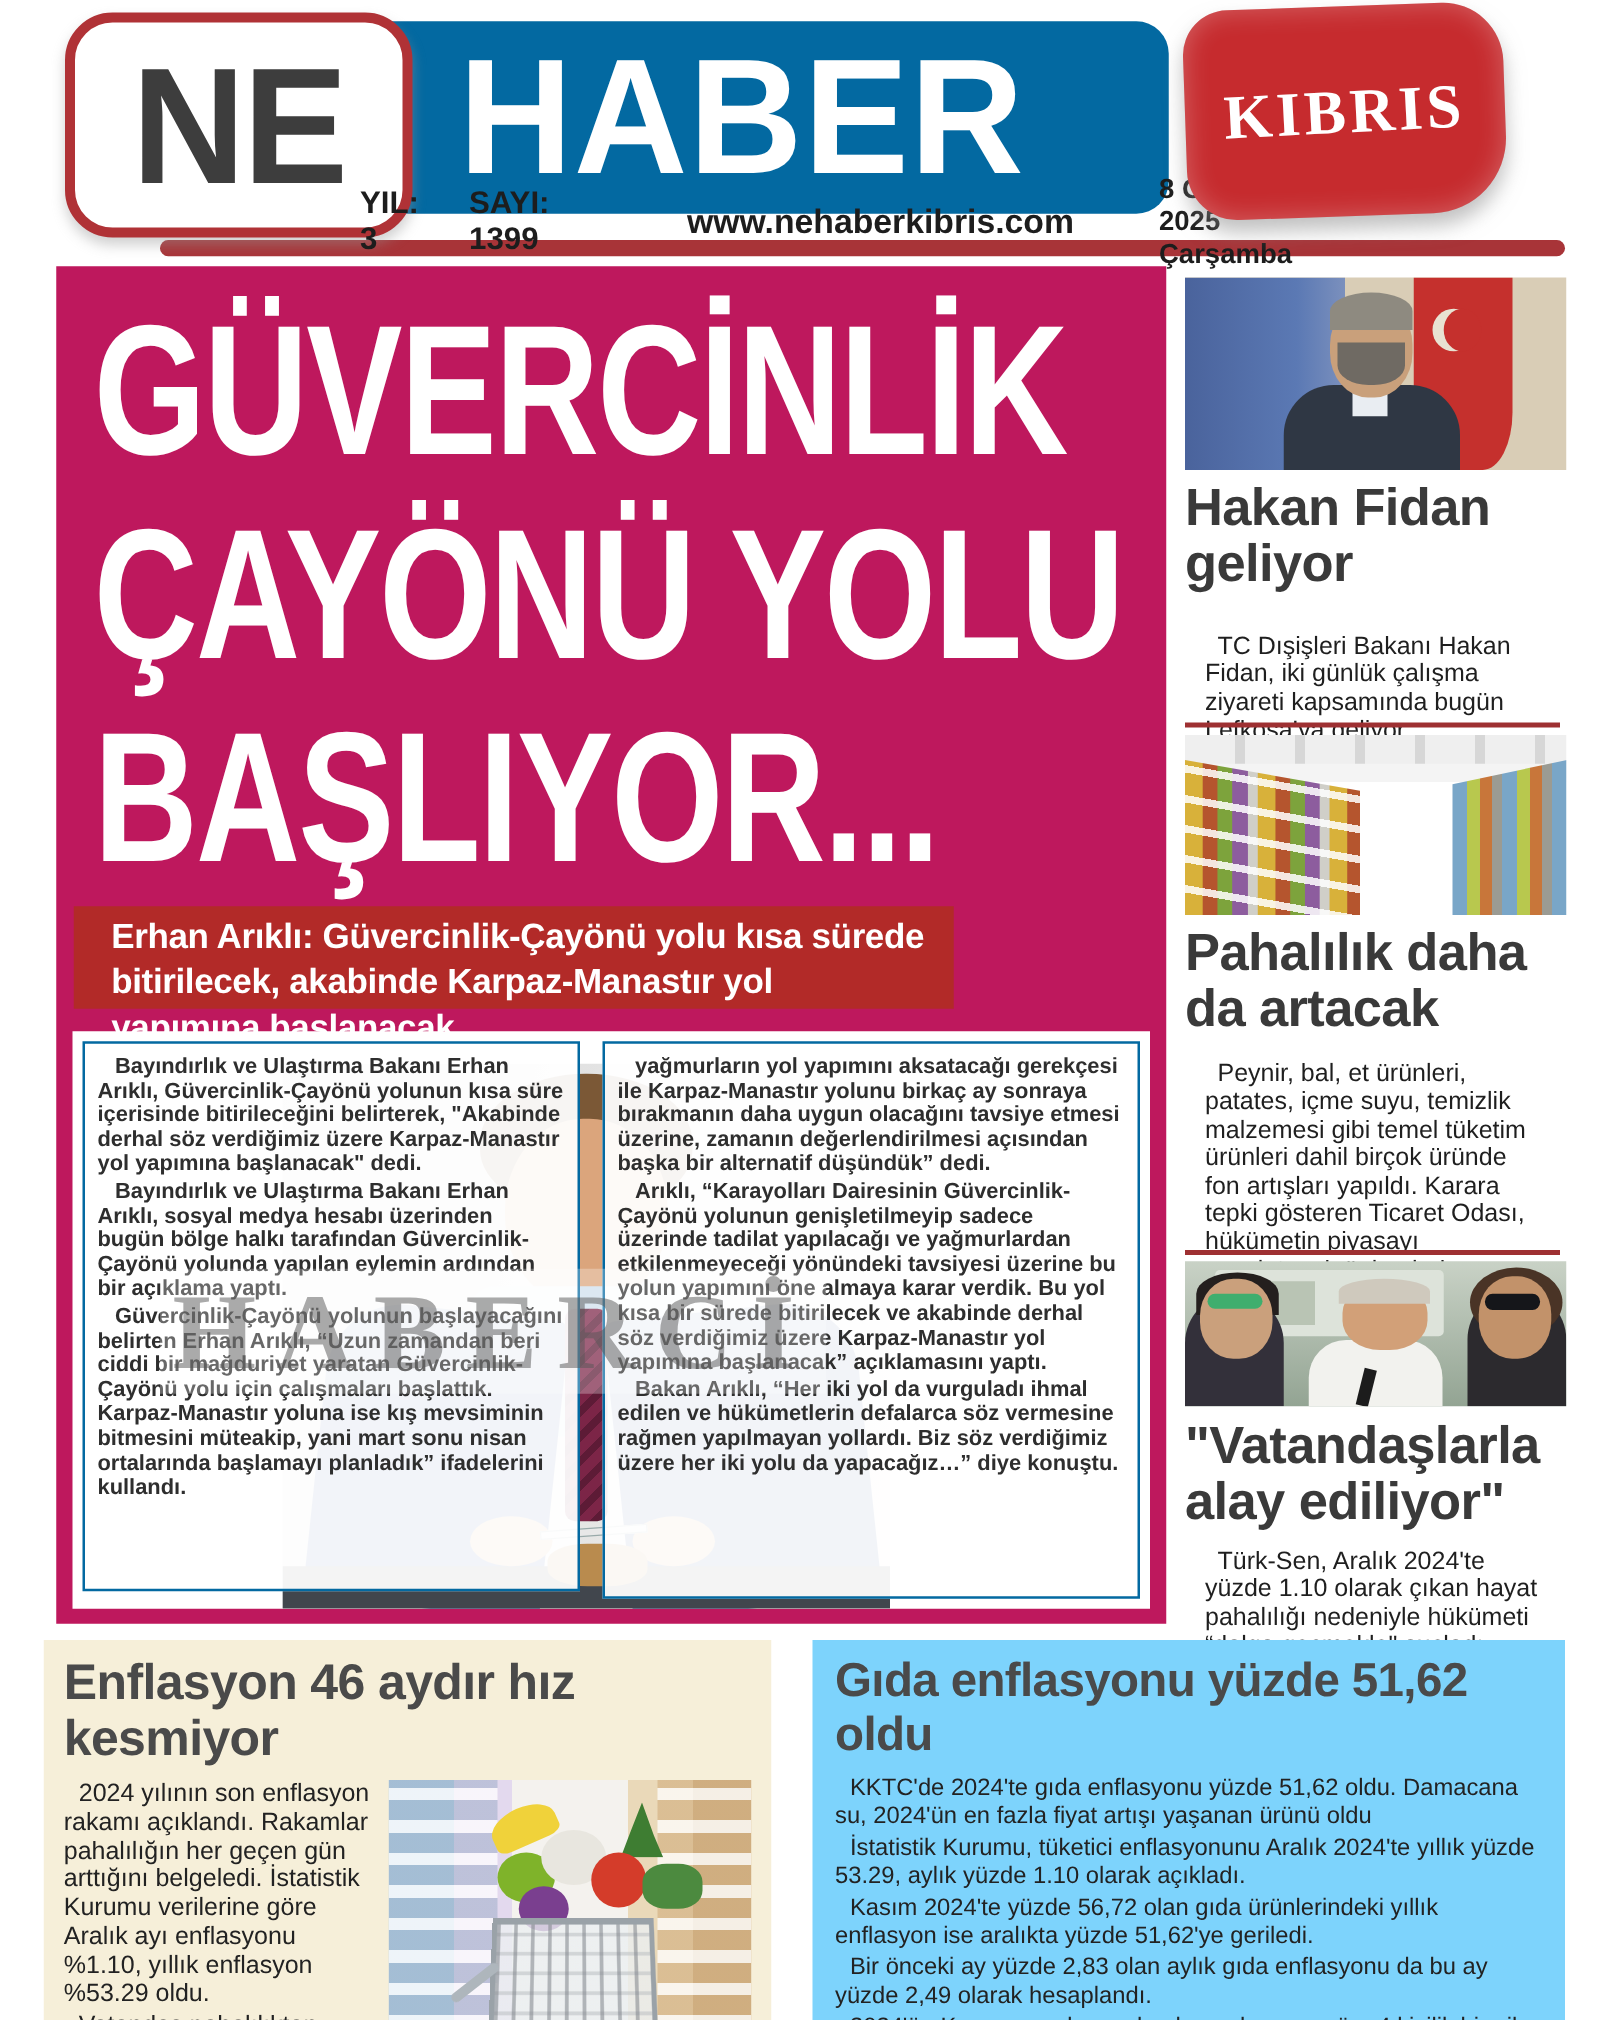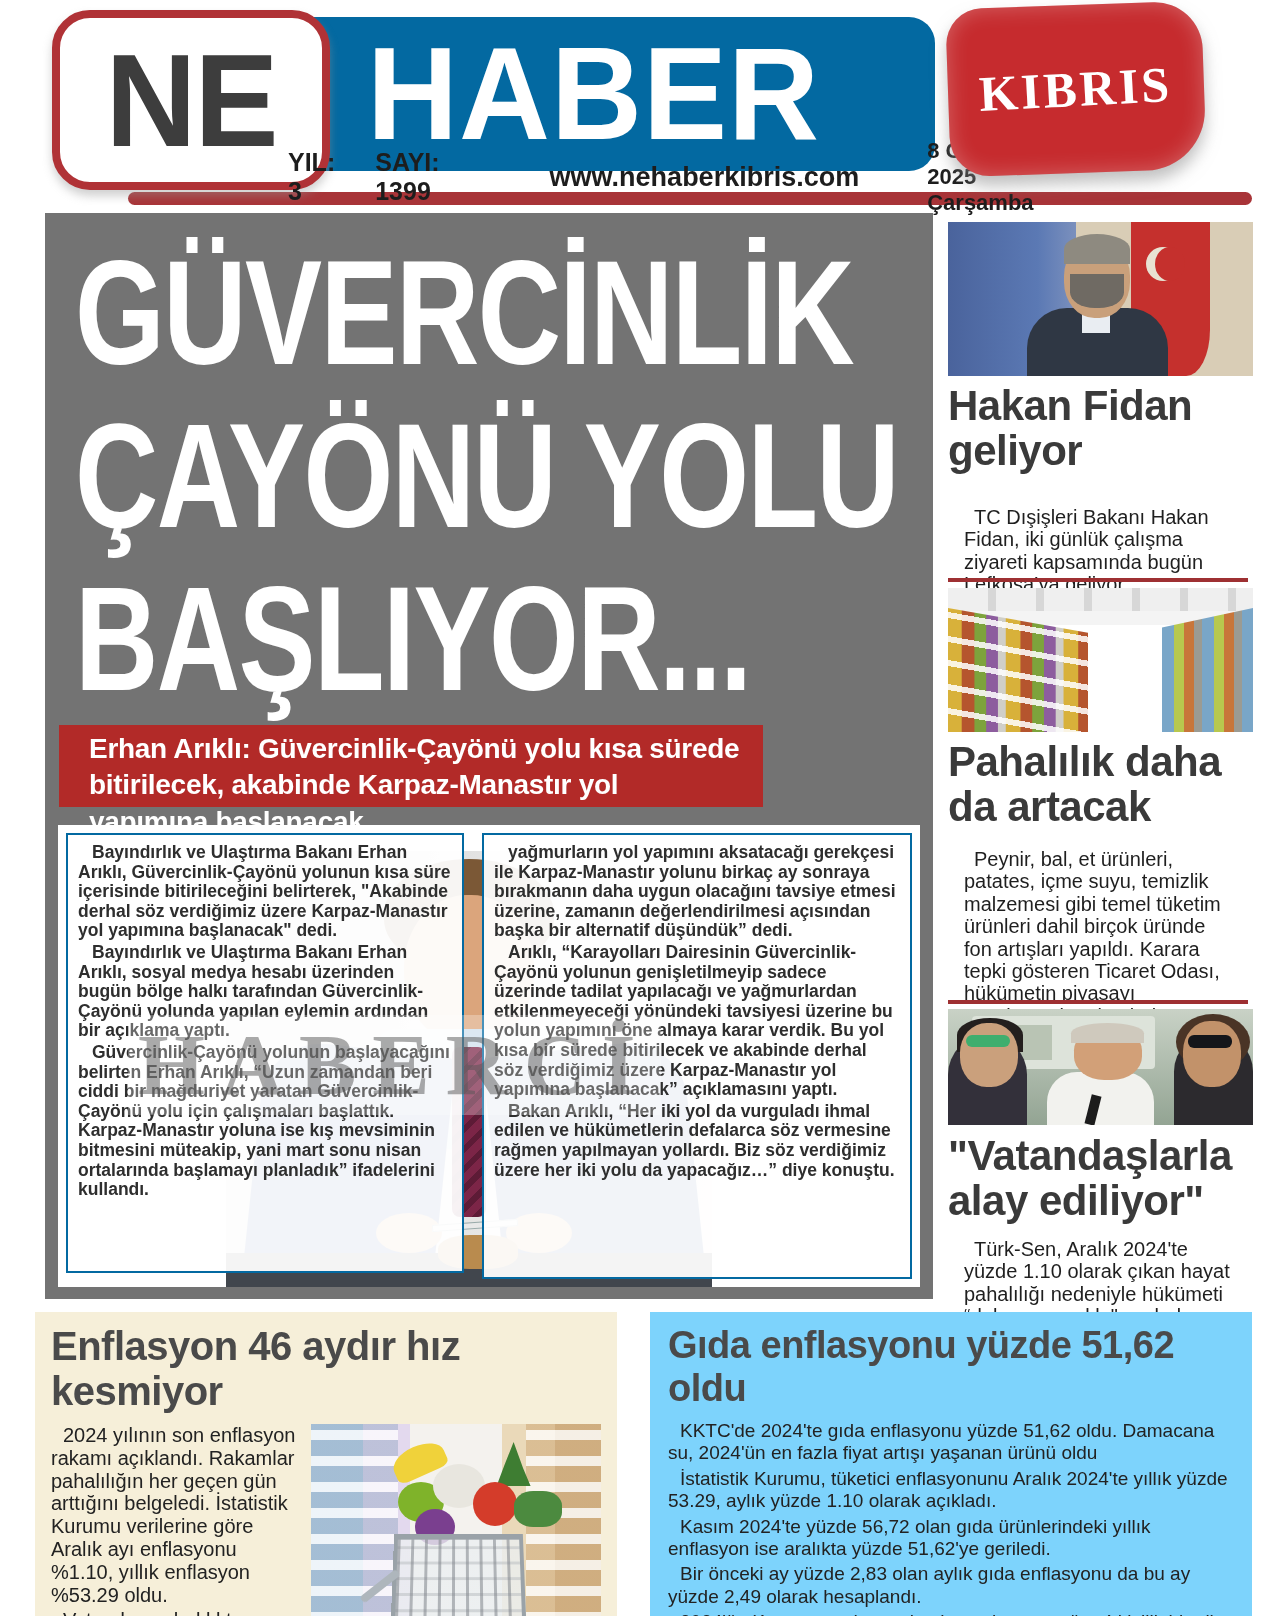--- a/index.html
+++ b/index.html
@@ -25,21 +25,21 @@
   .info-web{font-size:27px;margin-right:68px;}
   .info-date{font-size:22px;}
   .badge{position:absolute;left:948px;top:5px;width:256px;height:168px;background:#c62b2e;
          border-radius:36px 48px 60px 40px;transform:rotate(-2deg);
          box-shadow:0 10px 16px rgba(140,140,140,.55), inset 0 0 22px rgba(255,255,255,.28);
          display:flex;align-items:center;justify-content:center;}
   .badge span{font-family:"Liberation Serif",serif;font-weight:bold;font-size:50px;color:#ffffff;
          letter-spacing:3px;transform:rotate(-1deg);}
 
   
-  .main-box{position:absolute;left:45px;top:213px;width:888px;height:1086px;background:#737373;}
+  .main-box{position:absolute;left:45px;top:213px;width:888px;height:1086px;background:#be185d;}
   .headline{position:absolute;left:30px;top:18px;width:840px;}
   .headline div{color:#ffffff;font-weight:bold;font-size:148px;line-height:163px;white-space:nowrap;
         transform:scaleX(0.78);transform-origin:left center;letter-spacing:-2px;}
   .subbar{position:absolute;left:14px;top:512px;width:704px;height:82px;background:#b22a28;
         color:#fff;font-weight:bold;font-size:28px;line-height:1.3;padding:6px 20px 0 30px;letter-spacing:-0.3px;}
   .article{position:absolute;left:13px;top:612px;width:862px;height:462px;background:#ffffff;overflow:hidden;}
   .col{position:absolute;top:8px;background:rgba(255,255,255,.94);border:2px solid #0369a1;
        color:#2e2e2e;font-weight:bold;font-size:17.5px;line-height:1.12;padding:8px 10px;z-index:2;}
   .col p{margin:0 0 2px 0;text-indent:14px;}
   .col-left{left:8px;width:398px;min-height:440px;}

